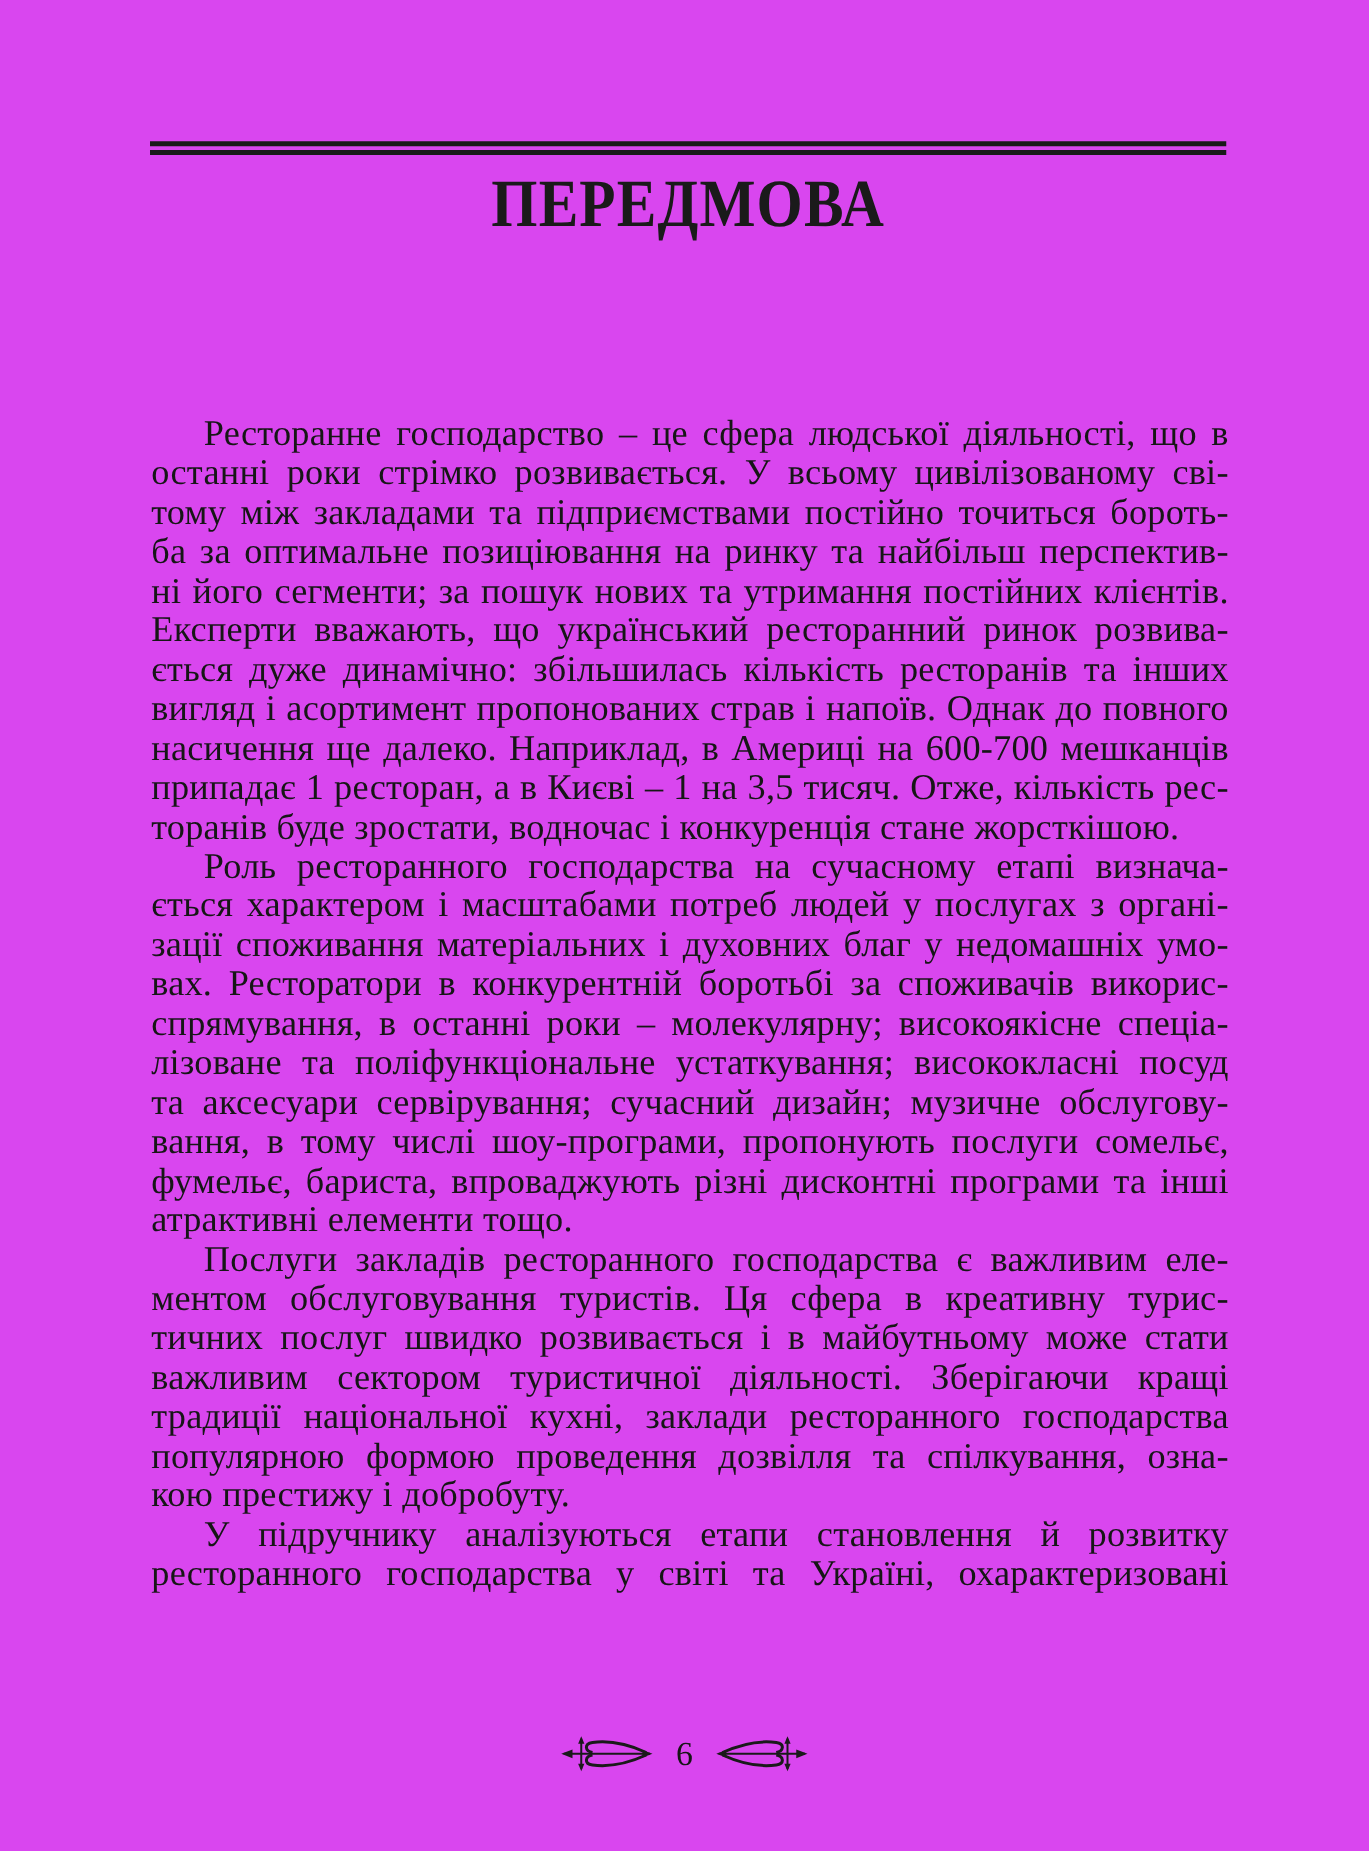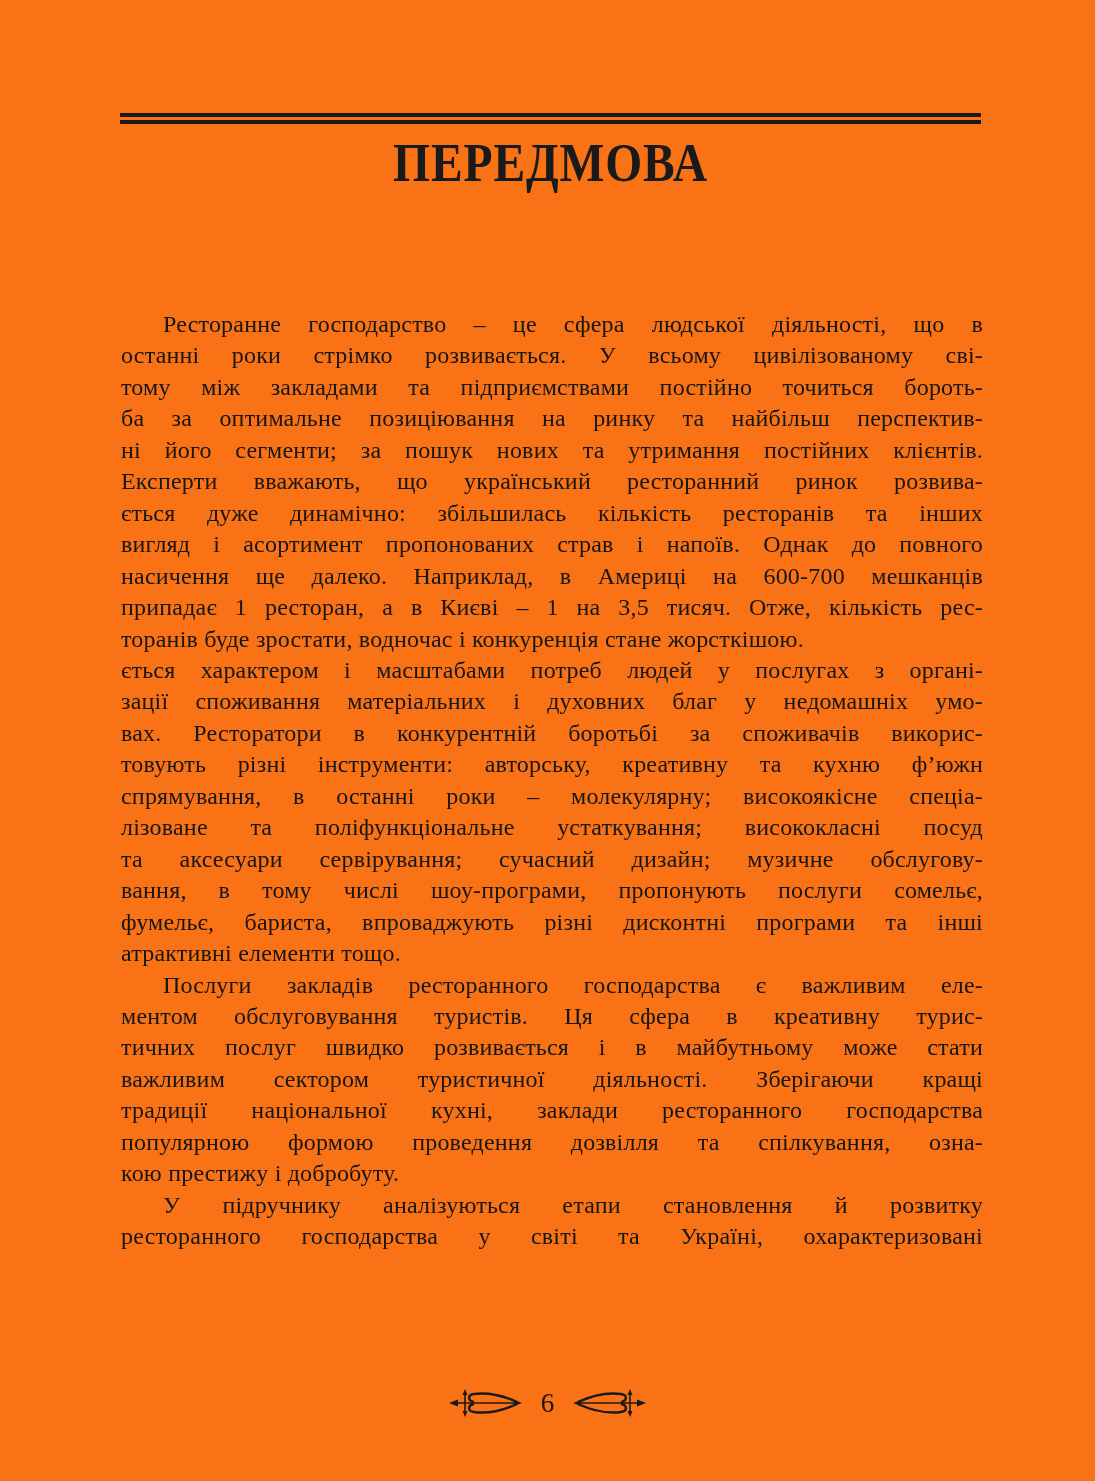--- a/index.html
+++ b/index.html
@@ -1,20 +1,20 @@
 <!DOCTYPE html>
 <html><head>
 <meta charset="utf-8">
 <style>
   html, body { margin: 0; padding: 0; background: #e8e8e8; }
   .page {
     position: relative;
     width: 1095px;
     height: 1481px;
-    background: #f97316;
+    background: #d946ef;
     font-family: "Liberation Serif", serif;
     color: #161616;
     overflow: hidden;
   }
   .top-rule {
     position: absolute;
     left: 120px;
     top: 113px;
     width: 861px;
     height: 11px;
@@ -32,24 +32,24 @@
     font-size: 54px;
     font-weight: bold;
     letter-spacing: 1px;
     transform: scaleX(0.88);
     transform-origin: center;
     color: #1a1a1a;
     line-height: 1.1;
   }
   .body-text {
     position: absolute;
-    top: 309px;
+    top: 332px;
     left: 121px;
     width: 862px;
-    font-size: 24px;
+    font-size: 29px;
     line-height: 31.45px;
     letter-spacing: 0.2px;
   }
   .line {
     text-align: justify;
     text-align-last: justify;
   }
   .line.first { text-indent: 42px; }
   .line.last  { text-align-last: left; }
   .footer {
@@ -85,24 +85,24 @@
       <div class="line">останні роки стрімко розвивається. У всьому цивілізованому сві-</div>
       <div class="line">тому між закладами та підприємствами постійно точиться бороть-</div>
       <div class="line">ба за оптимальне позиціювання на ринку та найбільш перспектив-</div>
       <div class="line">ні його сегменти; за пошук нових та утримання постійних клієнтів.</div>
       <div class="line">Експерти вважають, що український ресторанний ринок розвива-</div>
       <div class="line">ється дуже динамічно: збільшилась кількість ресторанів та інших</div>
       <div class="line">вигляд і асортимент пропонованих страв і напоїв. Однак до повного</div>
       <div class="line">насичення ще далеко. Наприклад, в Америці на 600-700 мешканців</div>
       <div class="line">припадає 1 ресторан, а в Києві – 1 на 3,5 тисяч. Отже, кількість рес-</div>
       <div class="line last">торанів буде зростати, водночас і конкуренція стане жорсткішою.</div>
+      <div class="line first">Роль ресторанного господарства на сучасному етапі визнача-</div>
       <div class="line">ється характером і масштабами потреб людей у послугах з органі-</div>
       <div class="line">зації споживання матеріальних і духовних благ у недомашніх умо-</div>
       <div class="line">вах. Ресторатори в конкурентній боротьбі за споживачів викорис-</div>
-      <div class="line">товують різні інструменти: авторську, креативну та кухню ф’южн</div>
       <div class="line">спрямування, в останні роки – молекулярну; високоякісне спеціа-</div>
       <div class="line">лізоване та поліфункціональне устаткування; висококласні посуд</div>
       <div class="line">та аксесуари сервірування; сучасний дизайн; музичне обслугову-</div>
       <div class="line">вання, в тому числі шоу-програми, пропонують послуги сомельє,</div>
       <div class="line">фумельє, бариста, впроваджують різні дисконтні програми та інші</div>
       <div class="line last">атрактивні елементи тощо.</div>
       <div class="line first">Послуги закладів ресторанного господарства є важливим еле-</div>
       <div class="line">ментом обслуговування туристів. Ця сфера в креативну турис-</div>
       <div class="line">тичних послуг швидко розвивається і в майбутньому може стати</div>
       <div class="line">важливим сектором туристичної діяльності. Зберігаючи кращі</div>

